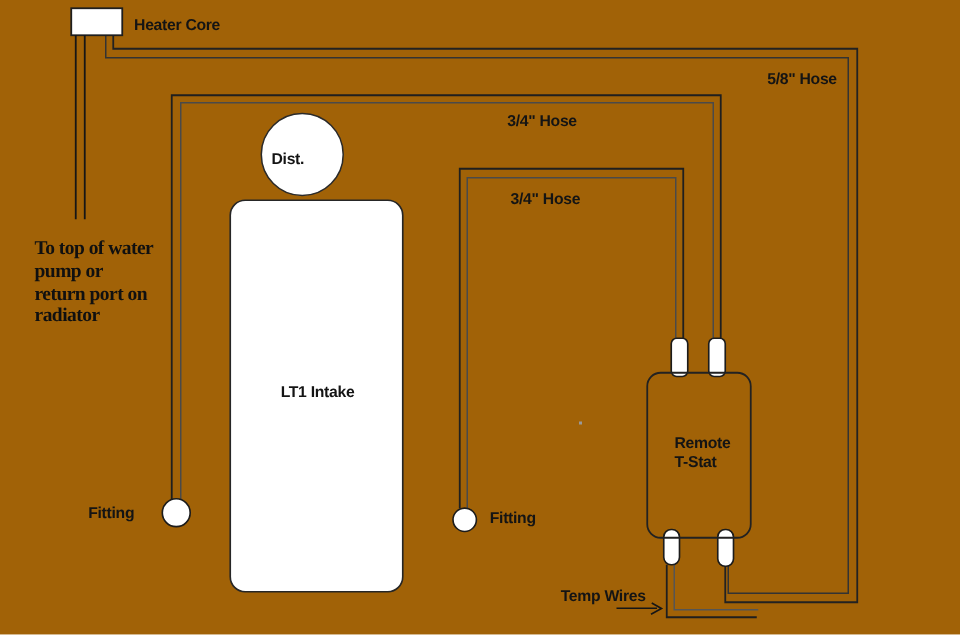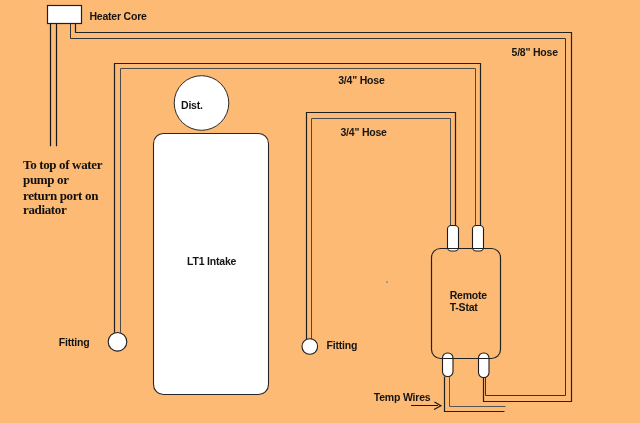--- a/index.html
+++ b/index.html
@@ -1,16 +1,16 @@
 <!DOCTYPE html>
 <html><head>
 <meta charset="utf-8">
 <style>
   html,body{margin:0;padding:0;background:#ffffff;}
-  #page{position:relative;width:640px;height:423px;background:#fdba74;overflow:hidden;}
+  #page{position:relative;width:640px;height:423px;background:#a16207;overflow:hidden;}
   svg{position:absolute;left:0;top:0;}
   .lbl{font-family:"Liberation Sans",sans-serif;font-weight:bold;font-size:10.5px;letter-spacing:-0.2px;fill:#141414;}
   .ser{font-family:"Liberation Serif",serif;font-weight:bold;font-size:13px;letter-spacing:-0.35px;fill:#101010;}
 </style>
 </head>
 <body>
 <div id="page">
 <svg width="640" height="423" viewBox="0 0 640 423" fill="none">
 
   <path d="M75.5 23.3 V32.5 H571.5 V401.5 H483.5 V377.3" stroke="#222" stroke-width="1.2"></path>

